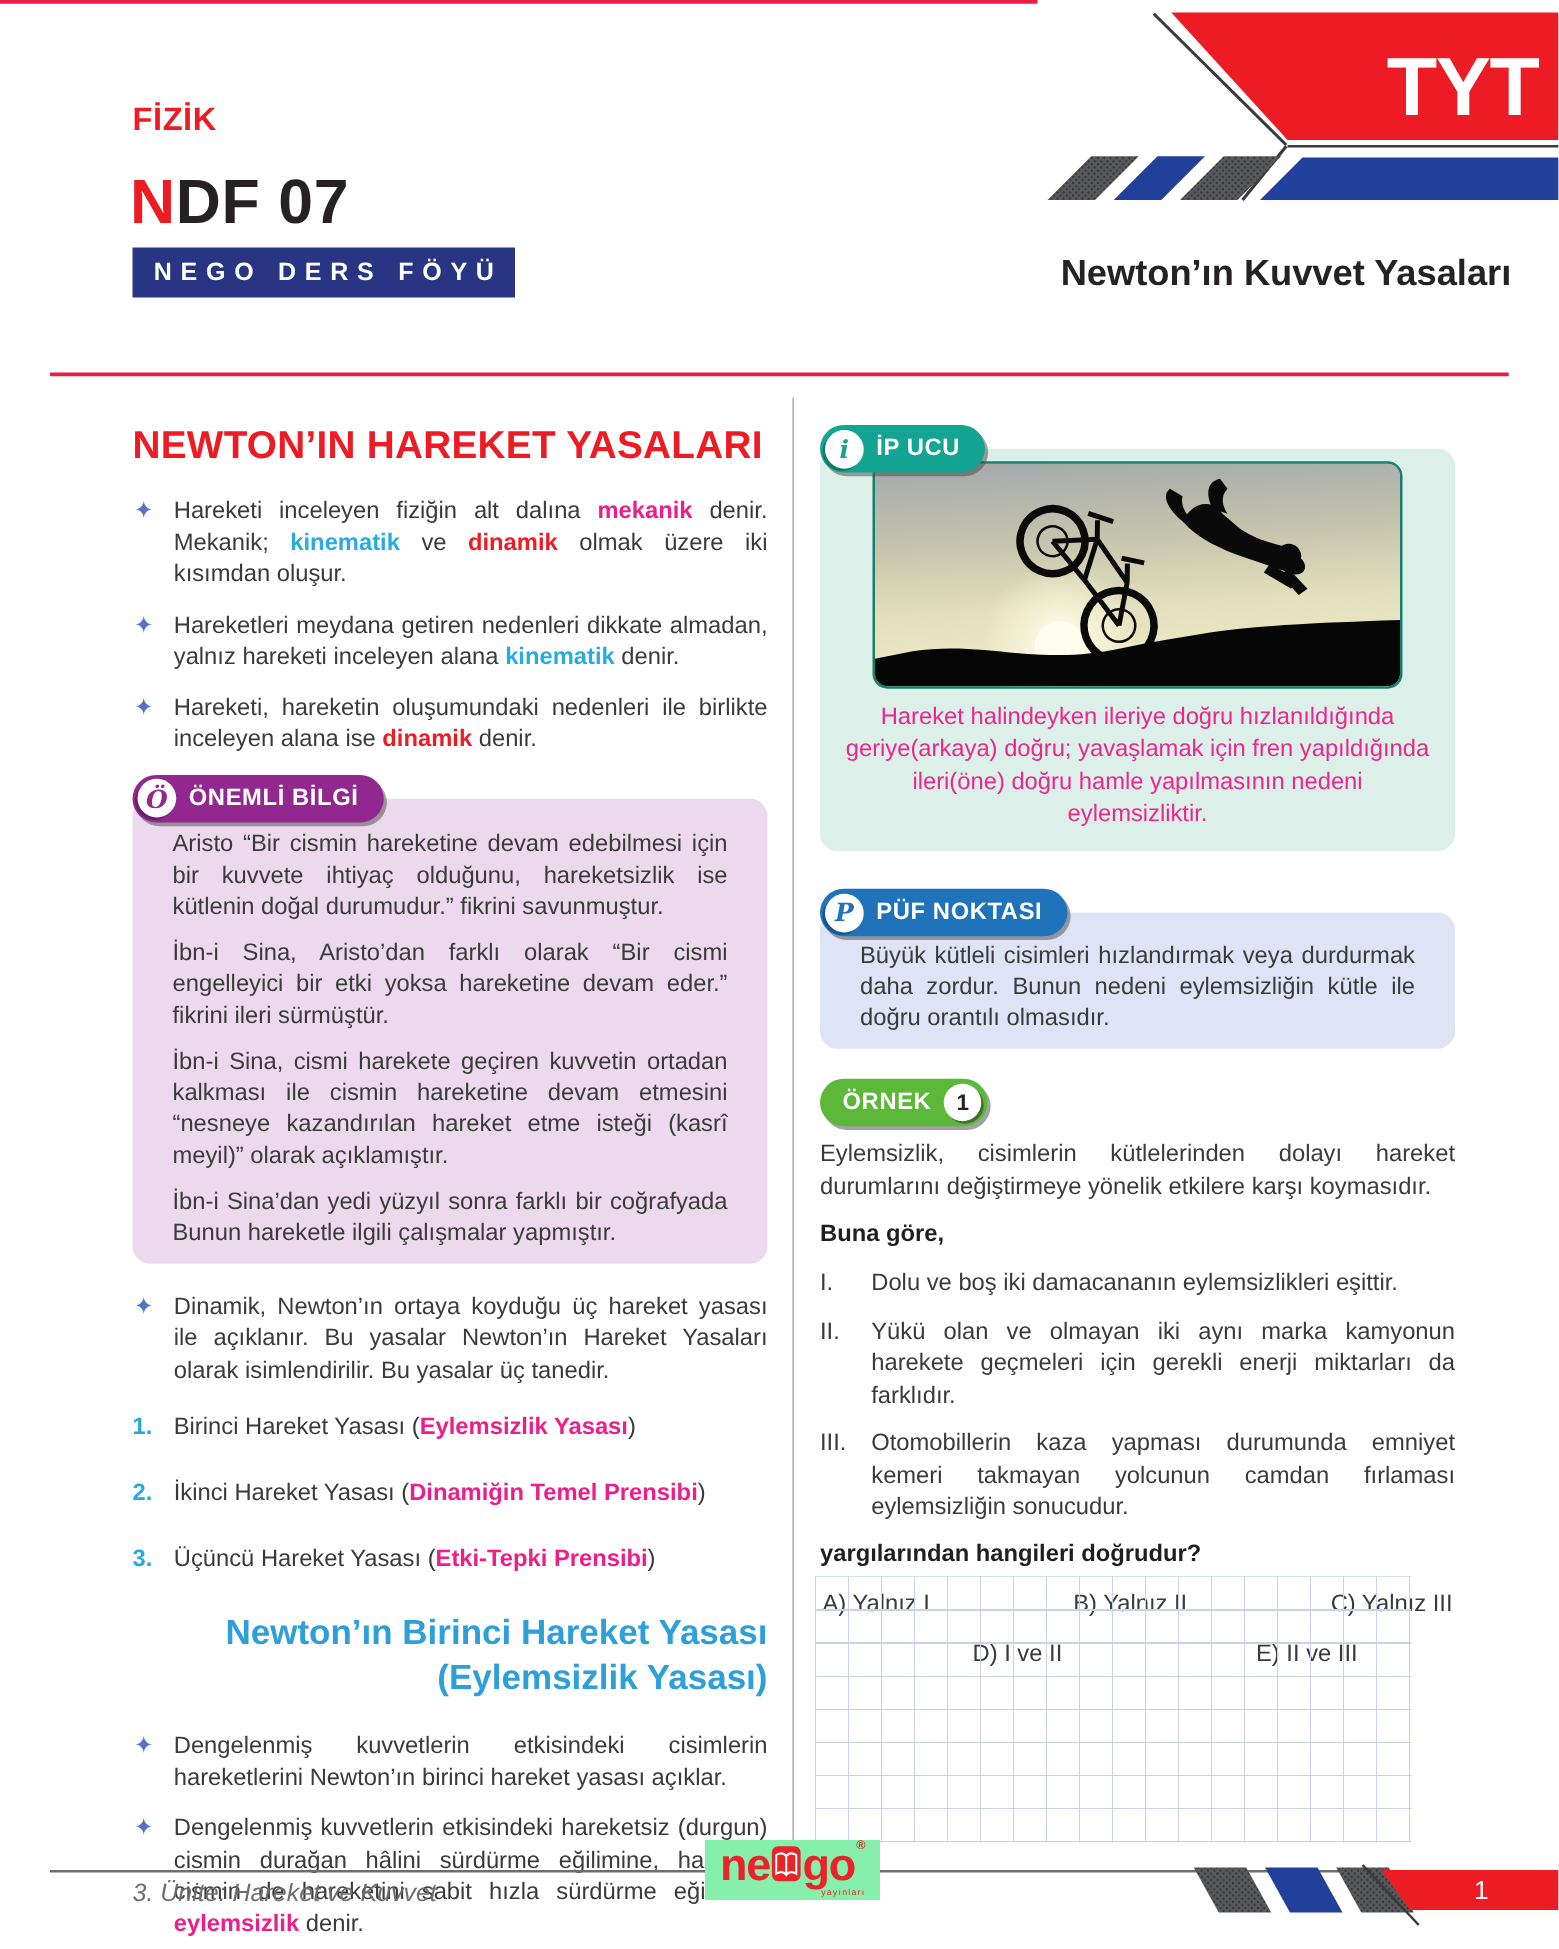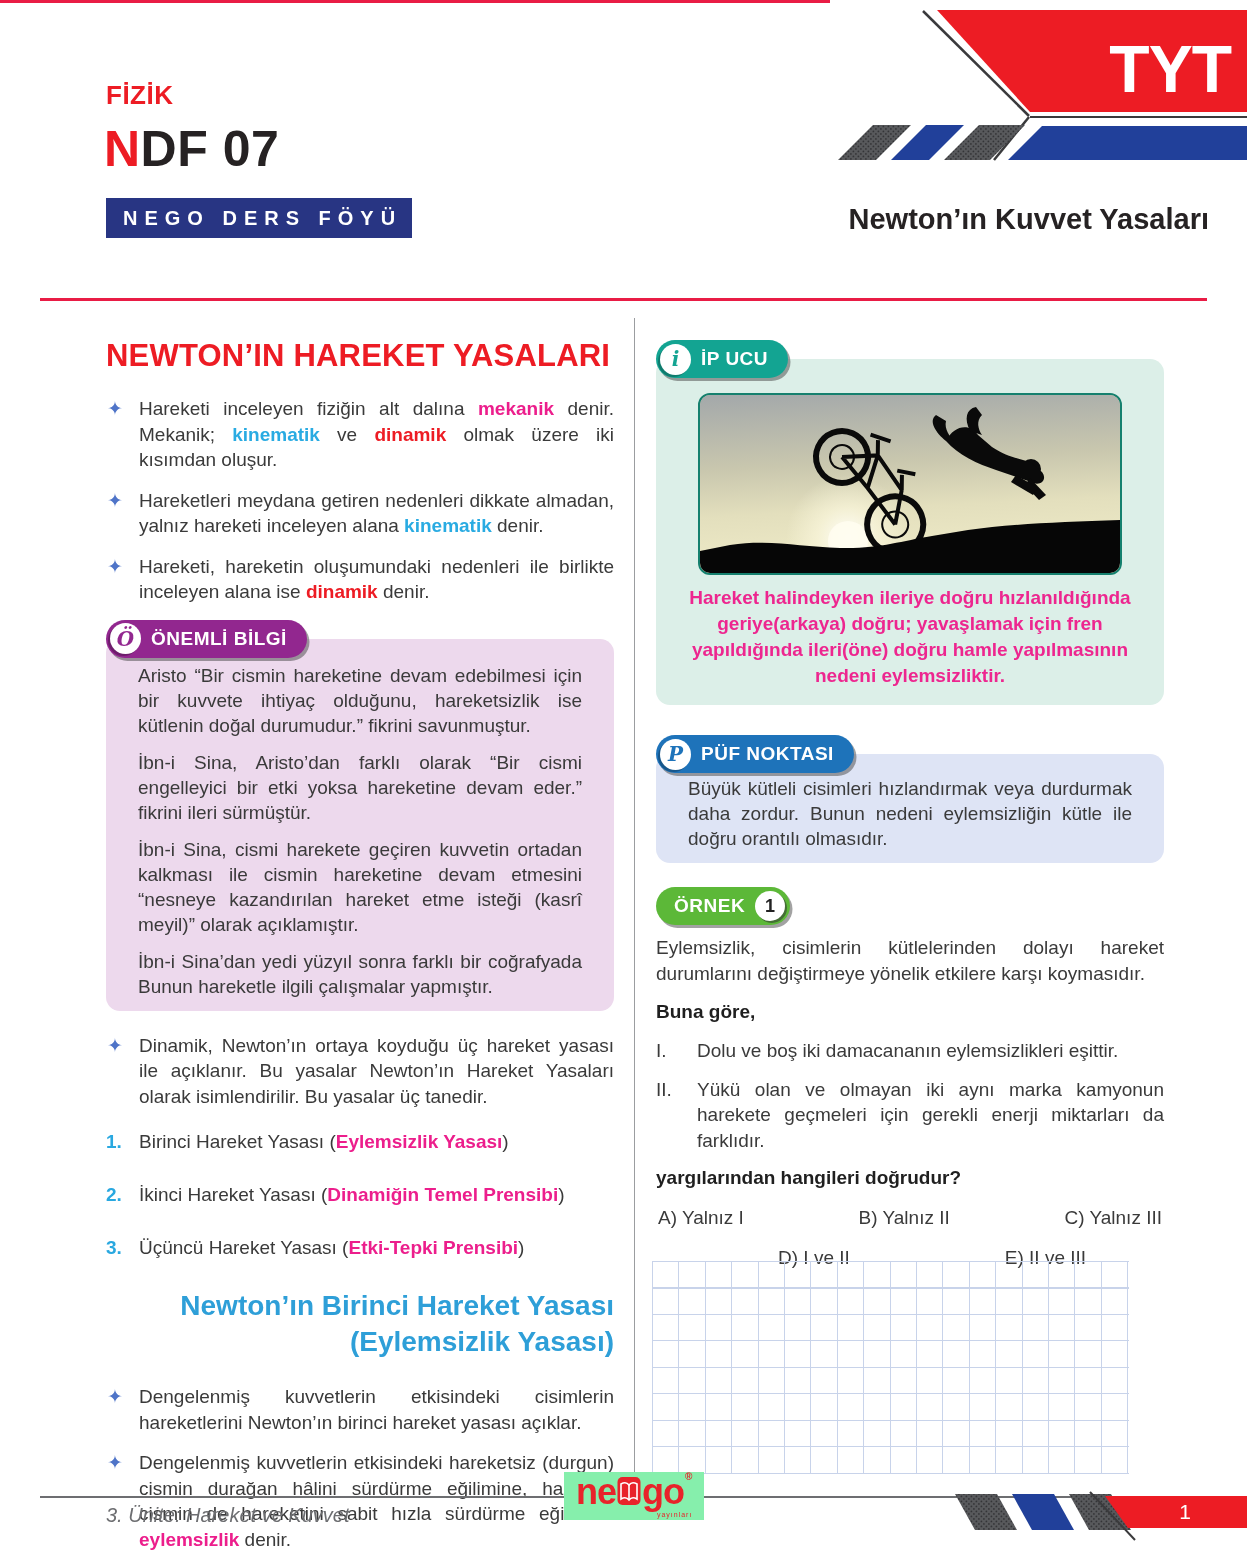--- a/index.html
+++ b/index.html
@@ -2,21 +2,21 @@
 <html lang="tr"><head>
 <meta charset="utf-8">
 <style>
   html,body{margin:0;padding:0;background:#ffffff;}
   .page{position:relative;width:1247px;height:1559px;background:#fff;overflow:hidden;
         font-family:"Liberation Sans",sans-serif;color:#3a3a3a;}
 
   
   .top-rule{position:absolute;left:0;top:0;width:830px;height:3px;background:#e91c45;}
   .subject{position:absolute;left:106px;top:80px;font-size:26px;font-weight:bold;color:#ed1c24;letter-spacing:.5px;}
-  .code{position:absolute;left:104px;top:120px;font-size:50px;font-weight:800;color:#262223;letter-spacing:.5px;}
+  .code{position:absolute;left:104px;top:132px;font-size:50px;font-weight:800;color:#262223;letter-spacing:.5px;}
   .code .n{color:#ed1c24;}
   .series{position:absolute;left:106px;top:198px;background:#283583;color:#fff;font-size:20px;font-weight:bold;
           letter-spacing:7px;padding:9px 10px 8px 17px;}
   .banner-svg{position:absolute;left:827px;top:0;}
   .topic-title{position:absolute;right:38px;top:203px;font-size:29px;font-weight:bold;color:#262223;}
   .header-rule{position:absolute;left:40px;top:298px;width:1167px;height:3px;background:#e91c45;}
 
   
   .col-divider{position:absolute;left:634px;top:318px;height:1168px;width:0;border-left:1.4px solid #9b9da0;}
   .col-left{position:absolute;left:106px;top:330px;width:508px;}
@@ -182,21 +182,21 @@
 
   </div>
 
   <div class="col-right">
 
     <div class="callout" style="margin-top:6px;">
       <div class="pill teal">
         <span class="circle">i</span>
         <span class="plabel">İP UCU</span>
       </div>
-      <div class="cbox mint-bg" style="padding-top:32px;font-weight:bold;">
+      <div class="cbox mint-bg" style="padding-top:8px;">
         <div class="photo-wrap">
           <svg class="photo" width="420" height="178" viewBox="0 0 420 178">
             <defs>
               <linearGradient id="sky" x1="0" y1="0" x2="0.12" y2="1">
                 <stop offset="0" stop-color="#a3a8aa"></stop>
                 <stop offset="0.42" stop-color="#c9c7ae"></stop>
                 <stop offset="0.68" stop-color="#e3dfbd"></stop>
                 <stop offset="1" stop-color="#efebc8"></stop>
               </linearGradient>
               <radialGradient id="sunglow">
@@ -249,20 +249,24 @@
     <p class="lead">Buna göre,</p>
 
     <div class="stmt">
       <span class="rnum">I.</span>
       <span class="stext">Dolu ve boş iki damacananın eylemsizlikleri eşittir.</span>
     </div>
     <div class="stmt">
       <span class="rnum">II.</span>
       <span class="stext">Yükü olan ve olmayan iki aynı marka kamyonun harekete geçmeleri için gerekli enerji miktarları da farklıdır.</span>
     </div>
+    <div class="stmt">
+      <span class="rnum">III.</span>
+      <span class="stext">Otomobillerin kaza yapması durumunda emniyet kemeri takmayan yolcunun camdan fırlaması eylemsizliğin sonucudur.</span>
+    </div>
 
     <p class="question">yargılarından hangileri doğrudur?</p>
 
     <div class="opts1">
       <span>A) Yalnız I</span>
       <span>B) Yalnız II</span>
       <span>C) Yalnız III</span>
     </div>
     <div class="opts2">
       <span>D) I ve II</span>

